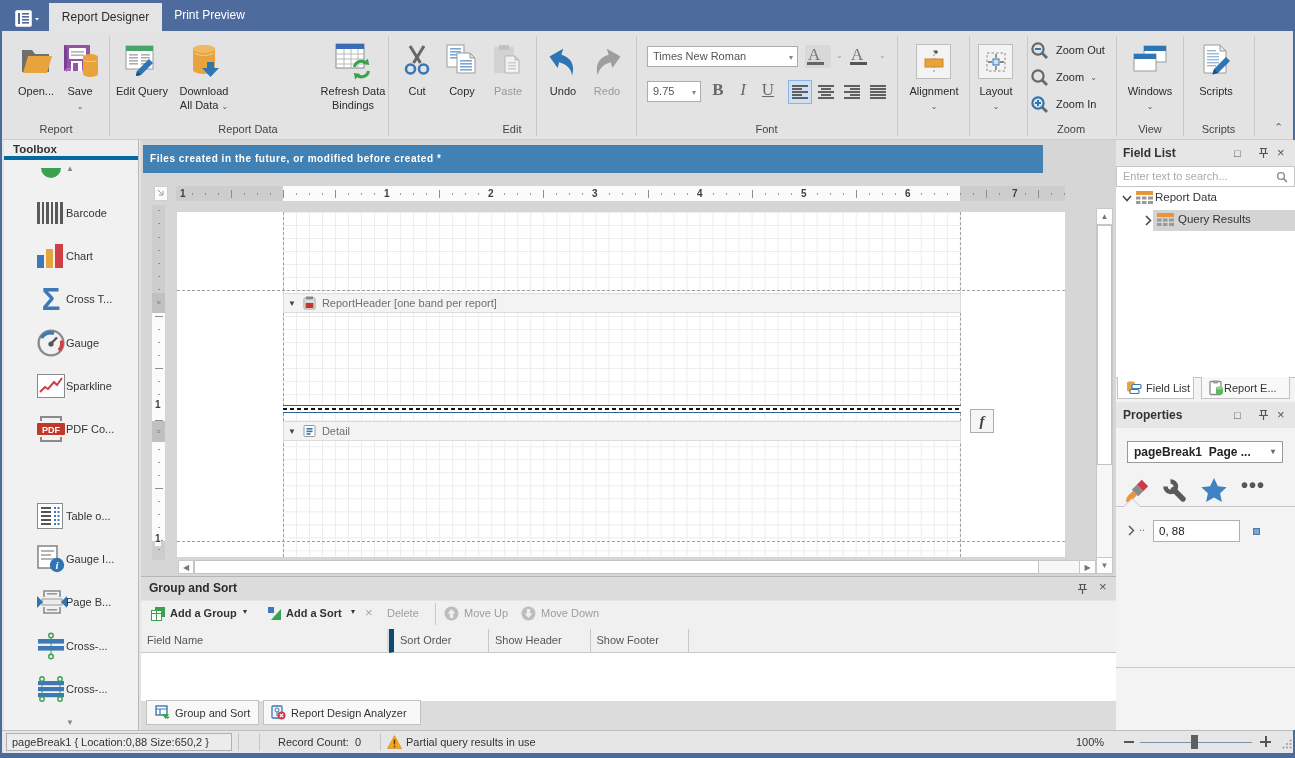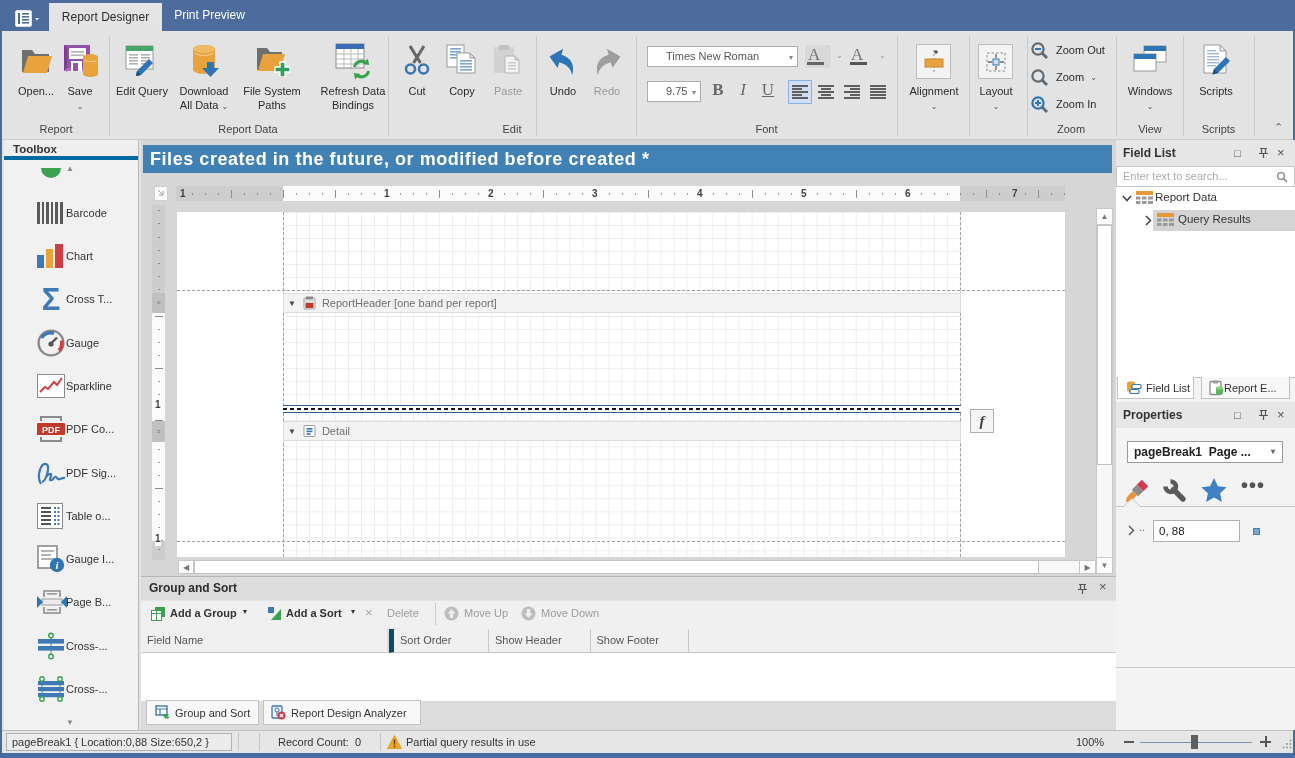--- a/index.html
+++ b/index.html
@@ -11,35 +11,35 @@
  font-size:12px;text-align:center;line-height:28px;}
 #pptab{left:160px;top:0;width:95px;height:31px;color:#fff;font-size:12px;text-align:center;line-height:31px;}
 #ribbon{left:0;top:31px;width:1291px;height:109px;background:#e3e3e3;border-bottom:1px solid #cdcdcd;}
 .gsep{position:absolute;top:5px;width:1px;height:100px;background:#c9c9c9;}
 .glabel{position:absolute;top:92px;height:14px;font-size:11px;color:#444;text-align:center;}
 .rbtn{position:absolute;top:10px;text-align:center;font-size:11px;color:#2b2b2b;}
 .rbtn .ic{height:40px;display:flex;align-items:center;justify-content:center;}
 .rbtn .t{line-height:13.5px;margin-top:4px;}
 .dis{color:#9a9a9a;}
 .cbo{position:absolute;background:#fff;border:1px solid #acacac;color:#555;font-size:11px;
- line-height:19px;padding-left:18px;}
+ line-height:19px;padding-left:5px;}
 .cbo .da{position:absolute;right:4px;top:0;color:#888;font-size:8px;}
 .fbtn{position:absolute;width:24px;height:24px;text-align:center;}
 .albtn{position:absolute;width:24px;height:24px;display:flex;align-items:center;justify-content:center;}
 .zrow{position:absolute;left:1028px;height:18px;font-size:11px;color:#2b2b2b;display:flex;align-items:center;}
 .zrow svg{margin-right:7px;}
 #toolbox{left:2px;top:140px;width:135px;height:590px;background:#f1f1f1;border-right:1px solid #b9b9b9;}
 #tbhead{position:absolute;left:0;top:0;width:134px;height:20px;background:#eee;border-bottom:4px solid #0369a1;
  font-weight:bold;font-size:11.5px;color:#333;line-height:19px;padding-left:9px;}
 .tbitem{position:absolute;left:0;width:134px;height:43px;}
 .tbitem svg{position:absolute;left:33px;top:50%;transform:translateY(-50%);}
 .tbitem .tl{position:absolute;left:62px;top:50%;transform:translateY(-50%);font-size:11px;color:#333;}
 #designer{left:139px;top:140px;width:975px;height:436px;background:#d6d6d6;}
-#doctitle{left:2px;top:5px;width:969px;height:28px;background:#4181b3;color:#fff;font-weight:bold;
- font-size:18px;line-height:28px;padding-left:7px;letter-spacing:.55px;}
+#doctitle{left:2px;top:5px;width:900px;height:28px;background:#4181b3;color:#fff;font-weight:bold;
+ font-size:10px;line-height:28px;padding-left:7px;letter-spacing:.55px;}
 #corner{left:13px;top:46px;width:14px;height:15px;background:#fbfbfb;border:1px solid #cfcfcf;}
 #hruler{left:35px;top:46px;width:889px;height:15px;}
 #vruler{left:11px;top:65px;width:13px;height:375px;}
 .rseg{position:absolute;}
 .rnum{position:absolute;font-size:10px;color:#3f3f3f;font-weight:bold;line-height:15px;}
 #page{left:36px;top:72px;width:888px;height:345px;background:#fff;}
 #grid{left:106px;top:0;width:678px;height:345px;
  background-image:linear-gradient(#ececec 1px,transparent 1px),linear-gradient(90deg,#ececec 1px,transparent 1px);
  background-size:13.03px 13.03px;}
 .mline-v{position:absolute;top:0;width:1px;height:345px;border-left:1px dashed #9f9f9f;}
@@ -150,30 +150,20 @@
         <div class="ic">
   <svg width="34" height="34" viewBox="0 0 34 34">
             <path d="M6 5 a11 4 0 0 1 22 0 l0 21 a11 4 0 0 1 -22 0z" fill="#e8a33d"></path>
   <path d="M6 7 a11 4 0 0 0 22 0 a11 4.5 0 0 1 -22 0z" fill="#fff" opacity=".9"></path>
   <ellipse cx="17" cy="5" rx="11" ry="4" fill="#efb963"></ellipse>
   <path d="M20 18 h7 v6 h5 l-8.5 9 -8.5-9 h5z" fill="#2e75b6"></path>
           </svg>
         </div>
   <div class="t">Download<br>All Data <span style="font-size:8px;color:#555">⌄</span></div>
       </div>
- <div class="rbtn" style="left:240px;width:60px">
-        <div class="ic">
-  <svg width="36" height="32" viewBox="0 0 36 32">
-            <path d="M3 3 h10 l3 4 h12 v18 H3z" fill="#6f6f6f"></path>
-  <path d="M9 9 h22 l-5 17 H4z" fill="#e8a33d"></path>
-  <path d="M26 17 h5 v5 h5 v5 h-5 v5 h-5 v-5 h-5 v-5 h5z" fill="#2f9e62" stroke="#fff" stroke-width="1.3"></path>
-          </svg>
-        </div>
-  <div class="t">File System<br>Paths</div>
-      </div>
  <div class="rbtn" style="left:318px;width:66px">
         <div class="ic">
   <svg width="36" height="37" viewBox="0 0 36 37">
             <rect x="1" y="1" width="28" height="24" fill="#fff" stroke="#8a8a8a"></rect>
   <rect x="1" y="1" width="28" height="5" fill="#3a6cb5"></rect>
   <g stroke="#b9b9b9" stroke-width="1">
               <path d="M1 11 h28 M1 16 h28 M1 21 h28 M9 6 v19 M16 6 v19 M23 6 v19"></path>
             </g>
   <g fill="none" stroke="#3aa14f" stroke-width="3">
               <path d="M19.5 24 a7 7 0 0 1 12-3.6"></path>
@@ -439,26 +429,20 @@
         <span class="tl">Sparkline</span>
       </div>
  <div class="tbitem" style="top:267px">
         <svg width="28" height="26" viewBox="0 0 28 26">
           <path d="M4 5 V1 h20 v4" fill="none" stroke="#8a8a8a" stroke-width="2"></path>
           <path d="M4 21 v4 h20 v-4" fill="none" stroke="#8a8a8a" stroke-width="2"></path>
           <rect x="0" y="7" width="28" height="12" rx="1" fill="#c0392b"></rect>
           <text x="14" y="16.5" font-family="Liberation Sans" font-size="9" font-weight="bold" fill="#fff" text-anchor="middle">PDF</text>
         </svg>
         <span class="tl">PDF Co...</span>
-      </div>
- <div class="tbitem" style="top:311px">
-        <svg width="30" height="26" viewBox="0 0 30 26">
-          <path d="M4 24 C-1 16 4 3 9 4 14 5 9 21 5 22 M9 17 C12 13 15 13 14 16 13 19 12 21 15 20 17 19 17 16 19 17 21 18 20 20 23 19 25 18.4 26 17.5 28 18" fill="none" stroke="#3e78b5" stroke-width="2.2"></path>
-        </svg>
-        <span class="tl">PDF Sig...</span>
       </div>
  <div class="tbitem" style="top:354px">
         <svg width="26" height="26" viewBox="0 0 26 26">
           <rect x="0.5" y="0.5" width="25" height="25" fill="#fff" stroke="#8a8a8a"></rect>
           <g fill="#555">
             <rect x="4" y="4" width="10" height="2"></rect>
             <rect x="4" y="8" width="10" height="2"></rect>
             <rect x="4" y="12" width="10" height="2"></rect>
             <rect x="4" y="16" width="10" height="2"></rect>
             <rect x="4" y="20" width="10" height="2"></rect>

